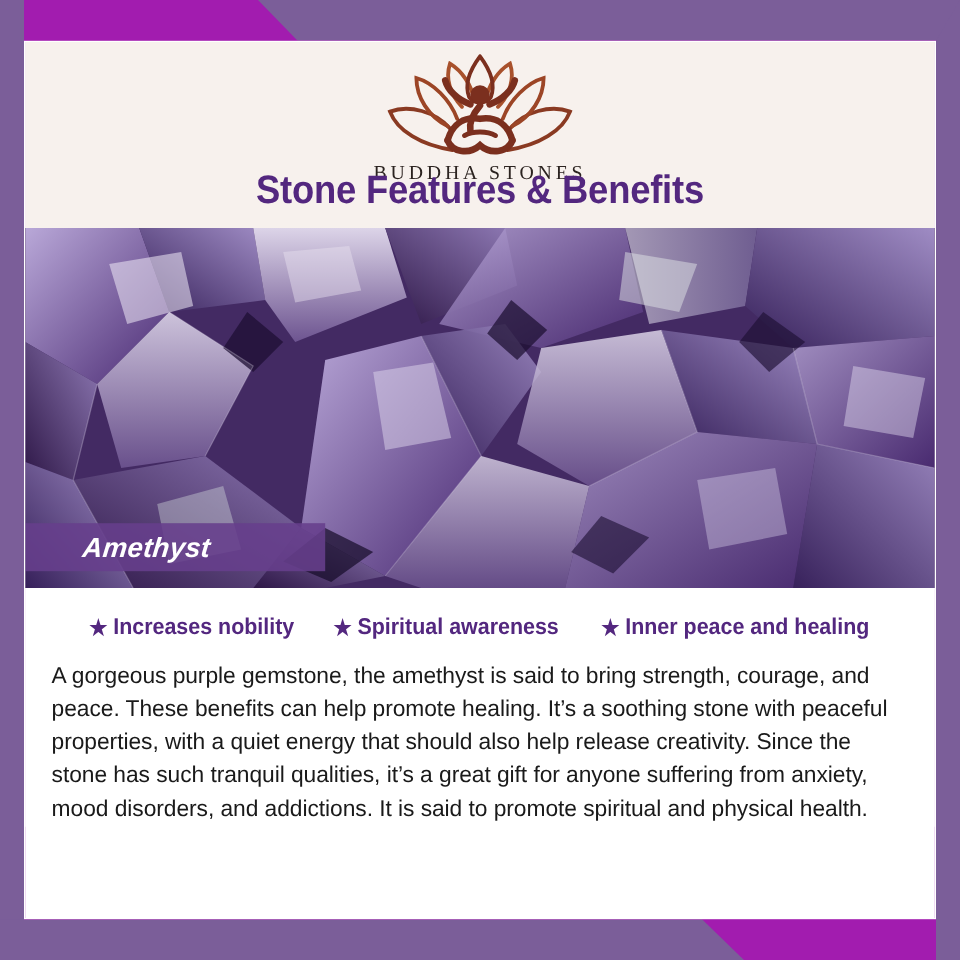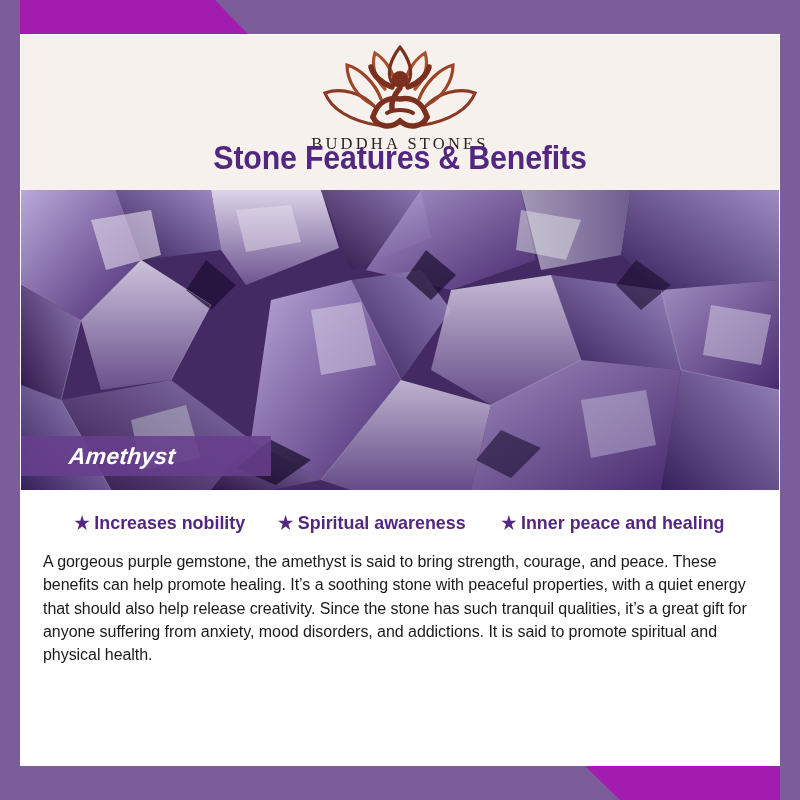--- a/index.html
+++ b/index.html
@@ -106,21 +106,21 @@
   }
   .benefit{
     display:flex;align-items:center;gap:5px;
     color:#53277f;font-size:19px;font-weight:bold;
     white-space:nowrap;
     transform:scaleX(0.94);
   }
   .benefit .star{font-size:18px;line-height:1;}
 
   .description{
-    font-size:16px;line-height:1.46;
+    font-size:19px;line-height:1.46;
     color:#1a1a1a;
     padding:0 4px;
     letter-spacing:-0.05px;
   }
 </style>
 </head>
 <body>
 
 <div class="page">
 

